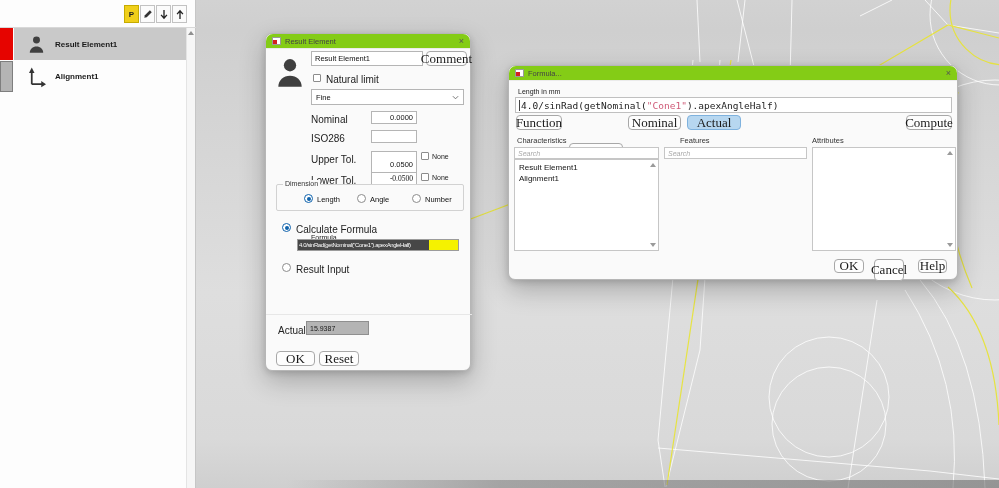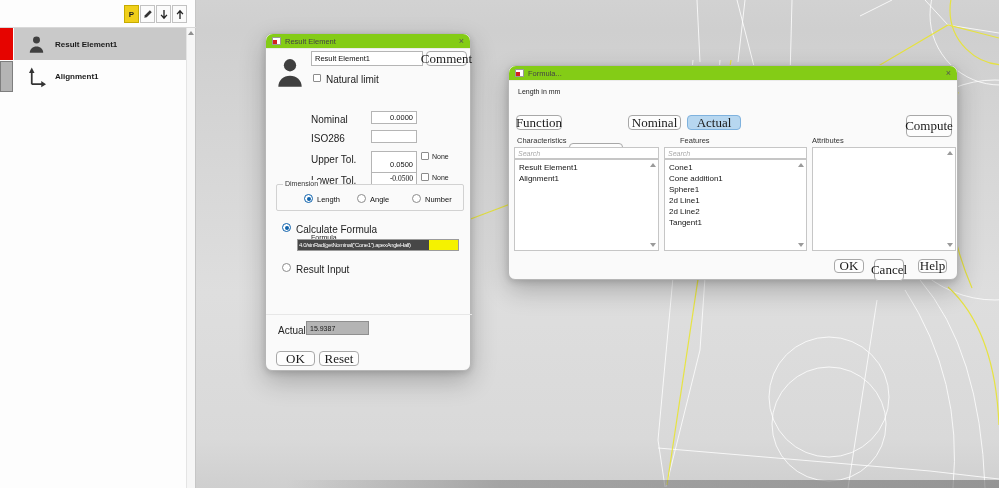--- a/index.html
+++ b/index.html
@@ -167,20 +167,26 @@
       <circle cx="12" cy="7.5" r="5" fill="#3f3f3f"></circle>
         <path d="M2.5 25c0-5.4 4.2-9 9.5-9s9.5 3.6 9.5 9z" fill="#3f3f3f"></path>
     </svg>
 
     <input class="fld" style="left: 45px; top: 17px; width: 112px; height: 15px;" value="Result Element1">
     <button class="btn" style="left:160px;top:17px;width:41px;height:15px;">Comment</button>
 
     <div class="checkbox" style="left:47px;top:40px;"></div>
     <span class="flabel" style="left:60px;top:40px;">Natural limit</span>
 
+    <div class="rd-select">
+      <span>Fine</span>
+      <svg width="7" height="5" viewBox="0 0 8 5">
+          <path d="M1 1l3 3 3-3" stroke="#666" fill="none"></path>
+        </svg>
+    </div>
 
     <span class="flabel" style="left:45px;top:80px;">Nominal</span>
     <input class="fld num" style="left: 105px; top: 77px; width: 46px; height: 13px;" value="0.0000">
 
     <span class="flabel" style="left:45px;top:99px;">ISO286</span>
     <input class="fld num" style="left: 105px; top: 96px; width: 46px; height: 13px;" value="">
 
     <span class="flabel" style="left:45px;top:120px;">Upper Tol.</span>
     <input class="fld num" style="left: 105px; top: 117px; width: 46px; height: 26px;" value="0.0500">
     <div class="checkbox" style="left:155px;top:118px;"></div>
@@ -227,54 +233,45 @@
 
   <div class="dialog formula-dialog">
     <div class="titlebar">
       <div class="appicon"></div>
       <span class="ttl">Formula...</span>
       <span class="closex">×</span>
     </div>
 
     <span class="flabel" style="left:9px;top:22px;font-size:7px;">Length in mm</span>
 
+    <div class="fx-input">
+      <span class="caret"></span><span>4.0/sinRad(getNominal(</span><span style="color: rgb(207, 91, 120);">"Cone1"</span><span>).apexAngleHalf)</span>
+    </div>
 
     <button class="btn" style="left:7px;top:49px;width:46px;height:15px;">Function</button>
     <button class="btn" style="left:60px;top:49px;width:54px;height:15px;margin-top:28px;">Loop</button>
     <button class="btn" style="left:119px;top:49px;width:53px;height:15px;">Nominal</button>
     <button class="btn actual-on" style="left: 178px; top: 49px; width: 54px; height: 15px; background: rgb(183, 215, 240);">Actual</button>
-    <button class="btn" style="left:397px;top:49px;width:46px;height:22px;">Compute</button>
+    <button class="btn" style="left:397px;top:49px;width:46px;height:15px;">Compute</button>
 
     <span class="collabel" style="left:8px;top:70px;">Characteristics</span>
     <span class="collabel" style="left:155px;top:70px;margin-left:16px;">Features</span>
     <span class="collabel" style="left:303px;top:70px;">Attributes</span>
 
     <input class="search" style="left: 5px; top: 81px; width: 145px;" placeholder="Search">
     <input class="search" style="left: 155px; top: 81px; width: 143px;" placeholder="Search">
 
     <div class="listbox" style="left:5px;top:93px;width:145px;height:92px;">
       <div style="padding-top:2px;">
           <div class="list-item">Result Element1</div>
           <div class="list-item">Alignment1</div>
         </div>
       <div class="ltri up"></div>
       <div class="ltri dn"></div>
     </div>
-    <div class="listbox" style="left:155px;top:93px;width:143px;height:92px;">
-      <div style="padding-top:2px;">
-          <div class="list-item">Cone1</div>
-          <div class="list-item">Cone addition1</div>
-          <div class="list-item">Sphere1</div>
-          <div class="list-item">2d Line1</div>
-          <div class="list-item">2d Line2</div>
-          <div class="list-item">Tangent1</div>
-        </div>
-      <div class="ltri up"></div>
-      <div class="ltri dn"></div>
-    </div>
     <div class="listbox" style="left:303px;top:81px;width:144px;height:104px;">
       <div style="padding-top:2px;"></div>
       <div class="ltri up"></div>
       <div class="ltri dn"></div>
     </div>
 
     <button class="btn" style="left:325px;top:193px;width:30px;height:14px;">OK</button>
     <button class="btn" style="left:365px;top:193px;width:30px;height:22px;">Cancel</button>
     <button class="btn" style="left:409px;top:193px;width:29px;height:14px;">Help</button>
   </div>

